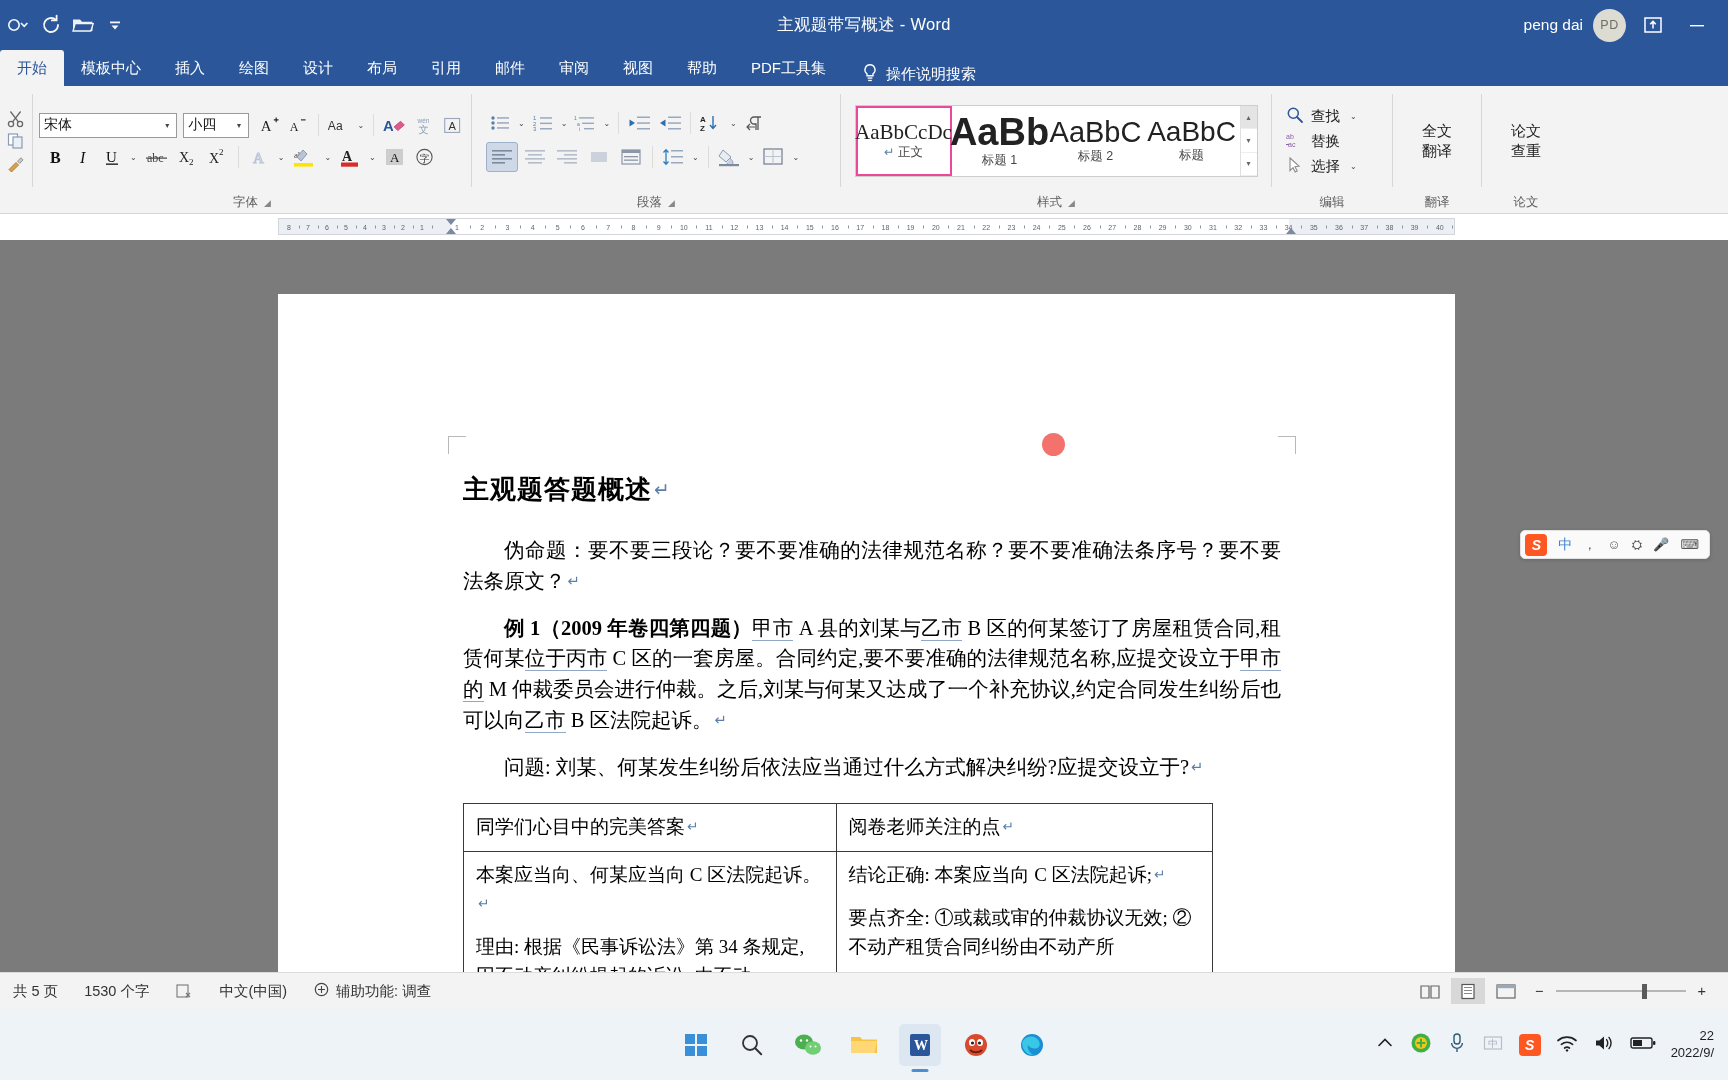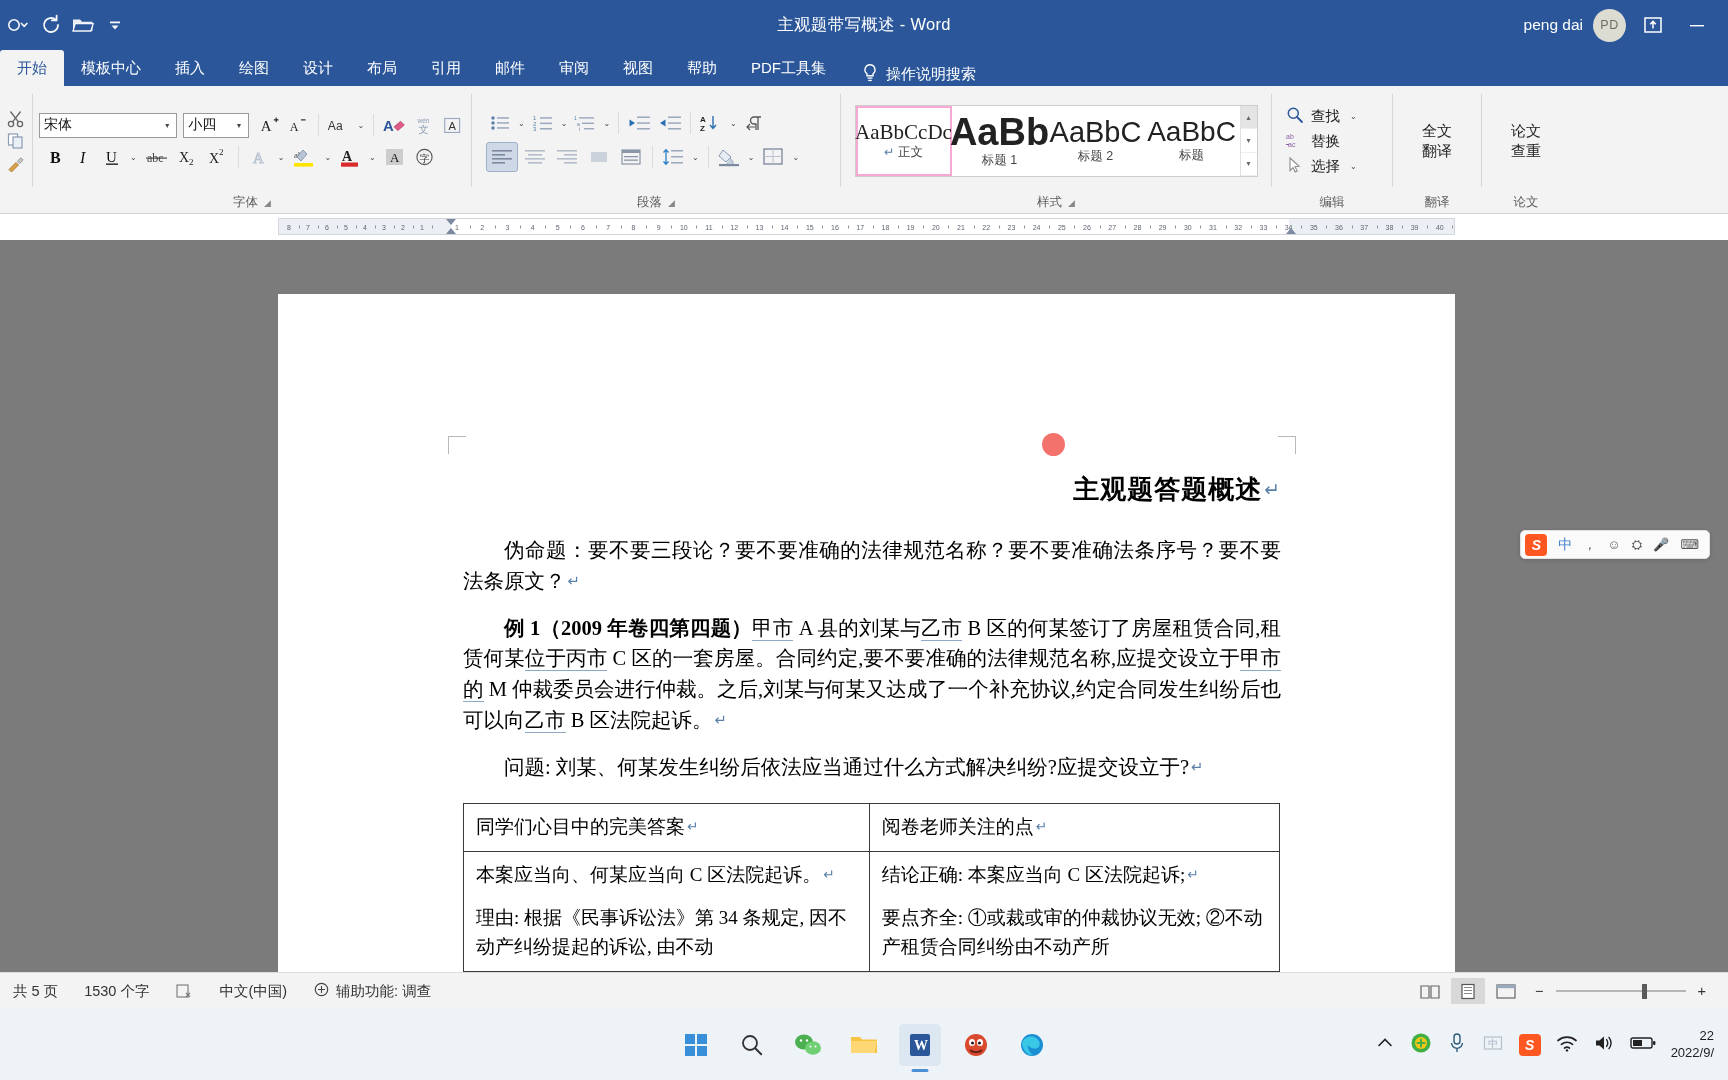--- a/index.html
+++ b/index.html
@@ -90,21 +90,21 @@
   .vdiv { width: 1px; height: 22px; background: #dcdcdc; margin: 0 4px; }
 
   
   .gallery {
     display: flex; align-items: stretch; border: 1px solid #cdcdcd; background: #fff; height: 72px;
   }
   .style-item {
     width: 96px; display: flex; flex-direction: column; align-items: center; justify-content: center;
     gap: 1px; background: #fff;
   }
-  .style-item.sel { border: 2px solid #f9a8d4; }
+  .style-item.sel { border: 2px solid #ec4899; }
   .style-prev { font-family: "Liberation Serif", serif; color: #222; line-height: 1; }
   .style-name { font-size: 12.5px; color: #444; white-space: nowrap; }
   .gallery-scroll { width: 17px; display: flex; flex-direction: column; border-left: 1px solid #e0e0e0; }
   .gs { flex: 1; display: flex; align-items: center; justify-content: center; font-size: 8px; color: #666; border-bottom: 1px solid #eee; }
   .gs:first-child { background: #e4e4e4; }
 
   .editcol { display: flex; flex-direction: column; gap: 4px; padding: 0 8px; }
   .editrow { display: flex; align-items: center; gap: 7px; font-size: 14.5px; color: #222; }
 
   .bigbtn {
@@ -145,31 +145,31 @@
   .cursor-dot {
     position: absolute; left: 764px; top: 139px; width: 23px; height: 23px;
     border-radius: 50%; background: #f2675f; opacity: .92;
   }
 
   .docbody {
     position: absolute; left: 185px; top: 178px; width: 818px;
     font-family: "Liberation Serif", serif; color: #000;
   }
   .doc-title {
-    text-align: right; font-size: 26px; font-weight: bold; letter-spacing: 1px;
+    text-align: left; font-size: 26px; font-weight: bold; letter-spacing: 1px;
     margin-bottom: 28px;
   }
   .pilcrow { color: #5a7fa8; font-weight: normal; font-size: .72em; vertical-align: 2px; margin-left: 2px; }
   .para { font-size: 20.5px; line-height: 1.5; margin-bottom: 16px; text-align: justify; }
   .para.indent { text-indent: 2em; }
   .b { font-weight: bold; }
   .u { border-bottom: 1px solid #8ea8c6; padding-bottom: 1px; margin-top: 48px; }
 
   .dtable {
-    margin-top: 21px; width: 817px; border-collapse: collapse;
+    margin-top: 21px; width: 750px; border-collapse: collapse;
     font-family: "Liberation Serif", serif; font-size: 19px;
   }
   .dtable td { border: 1px solid #3a3a3a; padding: 9px 10px 9px 12px; vertical-align: top; line-height: 1.52; }
   .dtable td.c1 { width: 373px; }
   .dtable td.c2 { width: 377px; }
 
   
   .imebar {
     position: absolute; right: 18px; top: 290px; height: 29px;
     display: flex; align-items: center; gap: 11px; padding: 0 10px 0 4px;

